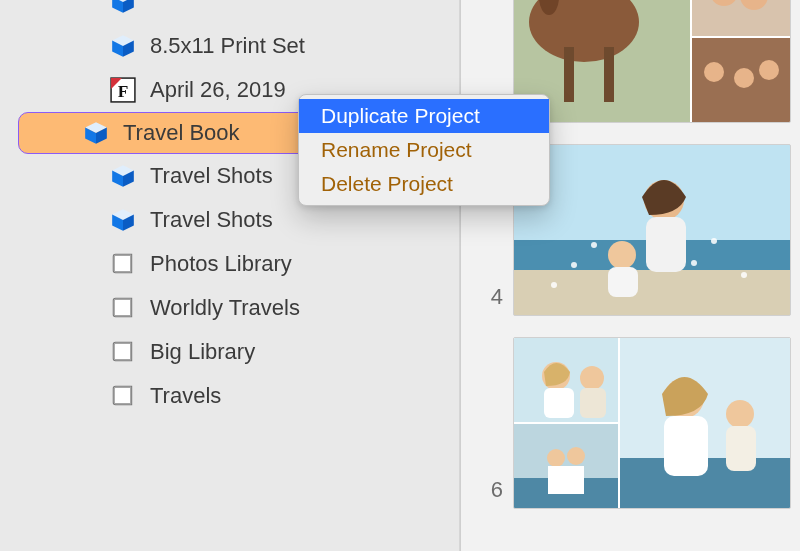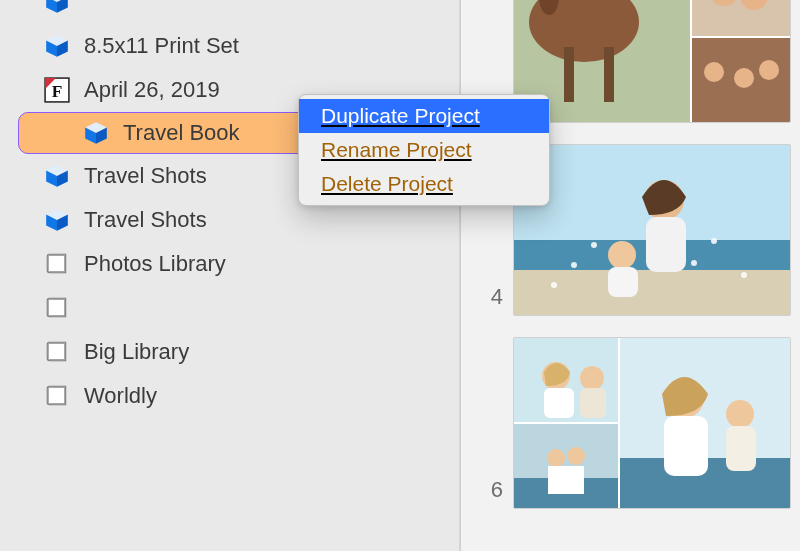--- a/index.html
+++ b/index.html
@@ -30,26 +30,27 @@
   }
   .side-list {
     padding: 0;
     margin: 0;
     list-style: none;
   }
   .side-item {
     display: flex;
     align-items: center;
     height: 44px;
-    padding-left: 44px;
+    padding-left: 70px;
     font-size: 22px;
     color: #3b3b3b;
     cursor: default;
     position: relative;
     border-radius: 6px;
+    margin-left: 40px;
   }
   .side-item .icon {
     width: 26px;
     height: 26px;
     margin-right: 14px;
     flex-shrink: 0;
     display: inline-flex;
     align-items: center;
     justify-content: center;
   }
@@ -113,21 +114,20 @@
     position: absolute;
     left: 298px;
     top: 94px;
     width: 250px;
     background: #efefef;
     border: 1px solid #c2c2c2;
     border-radius: 8px;
     box-shadow: 0 12px 28px rgba(0,0,0,0.22), 0 2px 6px rgba(0,0,0,0.12);
     padding: 4px 0;
     z-index: 50;
-    text-decoration: underline;
   }
   .menu-item {
     height: 34px;
     display: flex;
     align-items: center;
     padding: 0 22px;
     font-size: 21px;
     color: #a16207;
     cursor: default;
   }
@@ -228,41 +228,42 @@
         <span>Photos Library</span>
       </li>
 
       <li class="side-item">
         <span class="icon">
           <svg viewBox="0 0 24 24">
               <path class="book-cover" d="M3 5 Q3 3 5 3 H20 V20 H5 Q3 20 3 18 Z"></path>
               <path class="book-page" d="M5 4 H19 V19 H5 Q4 19 4 18 V5 Q4 4 5 4 Z"></path>
             </svg>
         </span>
+        <span>Worldly Travels</span>
       </li>
 
       <li class="side-item">
         <span class="icon">
           <svg viewBox="0 0 24 24">
               <path class="book-cover" d="M3 5 Q3 3 5 3 H20 V20 H5 Q3 20 3 18 Z"></path>
               <path class="book-page" d="M5 4 H19 V19 H5 Q4 19 4 18 V5 Q4 4 5 4 Z"></path>
             </svg>
         </span>
         <span>Big Library</span>
       </li>
 
 
       <li class="side-item">
         <span class="icon">
           <svg viewBox="0 0 24 24">
               <path class="book-cover" d="M3 5 Q3 3 5 3 H20 V20 H5 Q3 20 3 18 Z"></path>
               <path class="book-page" d="M5 4 H19 V19 H5 Q4 19 4 18 V5 Q4 4 5 4 Z"></path>
             </svg>
         </span>
-        <span>Worldly</span>
+        <span>Travels</span>
       </li>
 
     </ul>
   </div>
 
   <div class="main">
     <div class="thumb-col">
 
       <div class="thumb-row">
         <span class="thumb-num">2</span>

